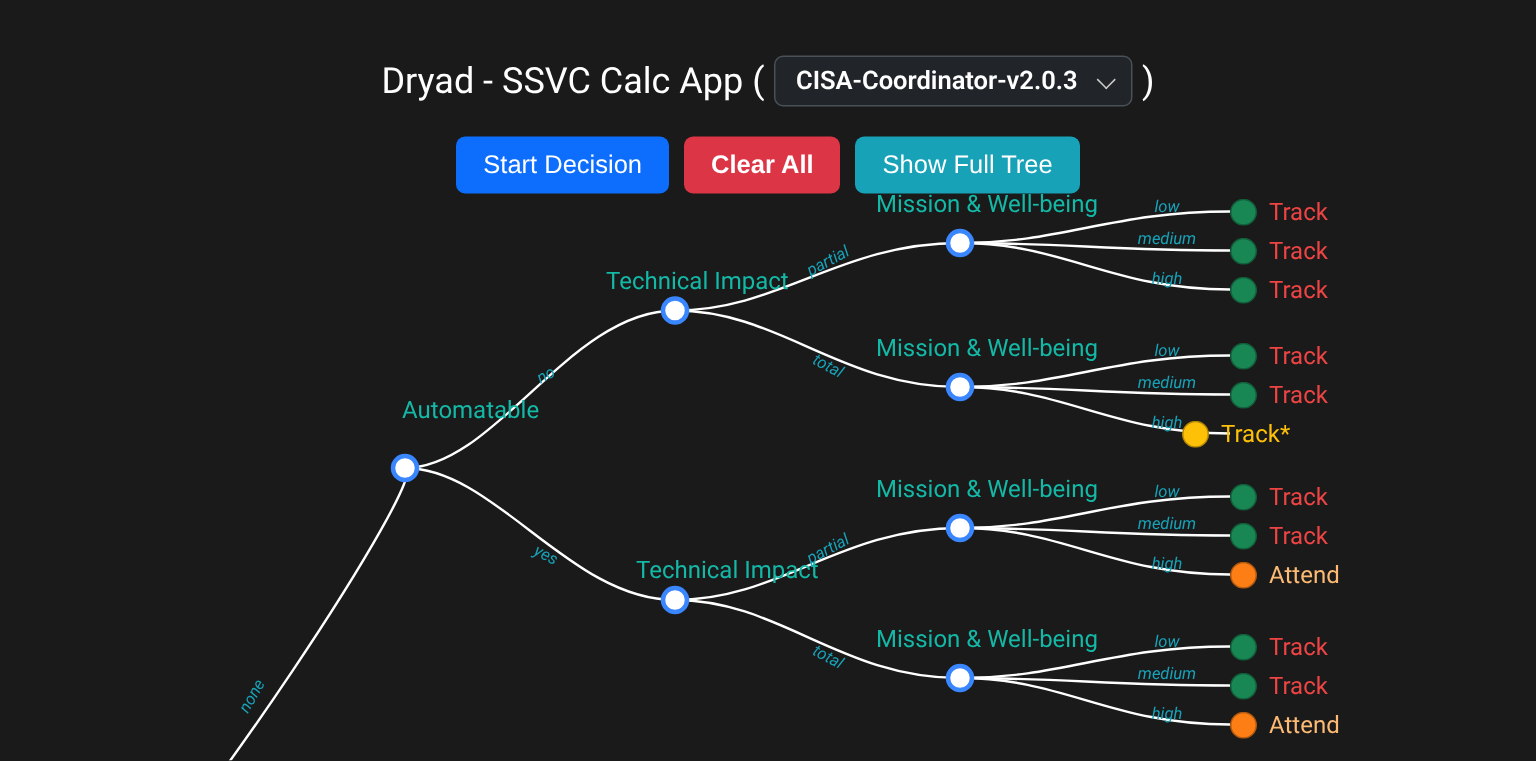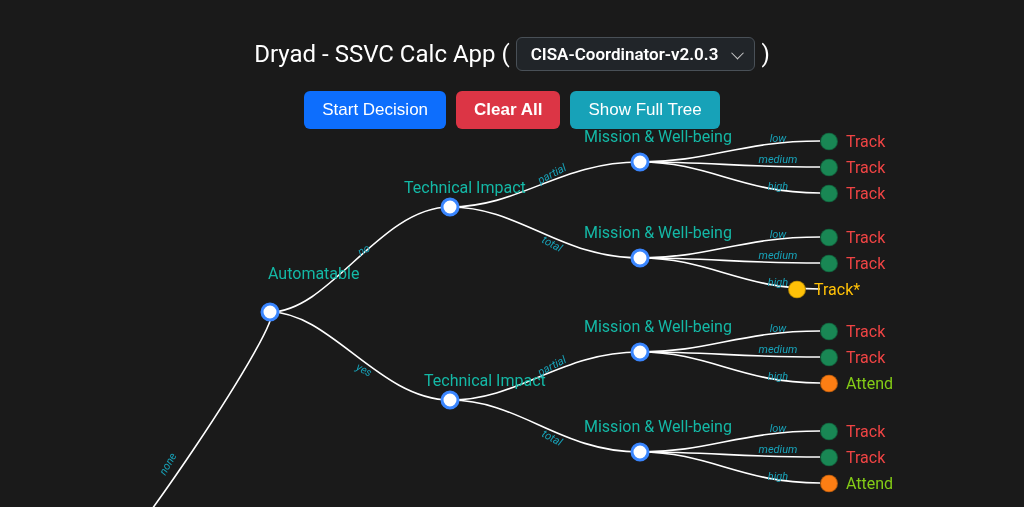--- a/index.html
+++ b/index.html
@@ -105,21 +105,21 @@
   }
   .dot {
     width: 18px; height: 18px; border-radius: 50%;
     border: 1px solid rgba(0,0,0,.3);
   }
   .dot-green  { background: #198754; }
   .dot-yellow { background: #ffc107; }
   .dot-orange { background: #fd7e14; }
   .txt-green  { color: #ef4444; }
   .txt-yellow { color: #ffc107; }
-  .txt-orange { color: #84cc16; }
+  .txt-orange { color: #fdba74; }
   circle.node {
     fill: #fff;
     stroke: #3a86ff;
     stroke-width: 3;
   }
   path.link {
     fill: none;
     stroke: #fff;
     stroke-width: 1.6;
   }

